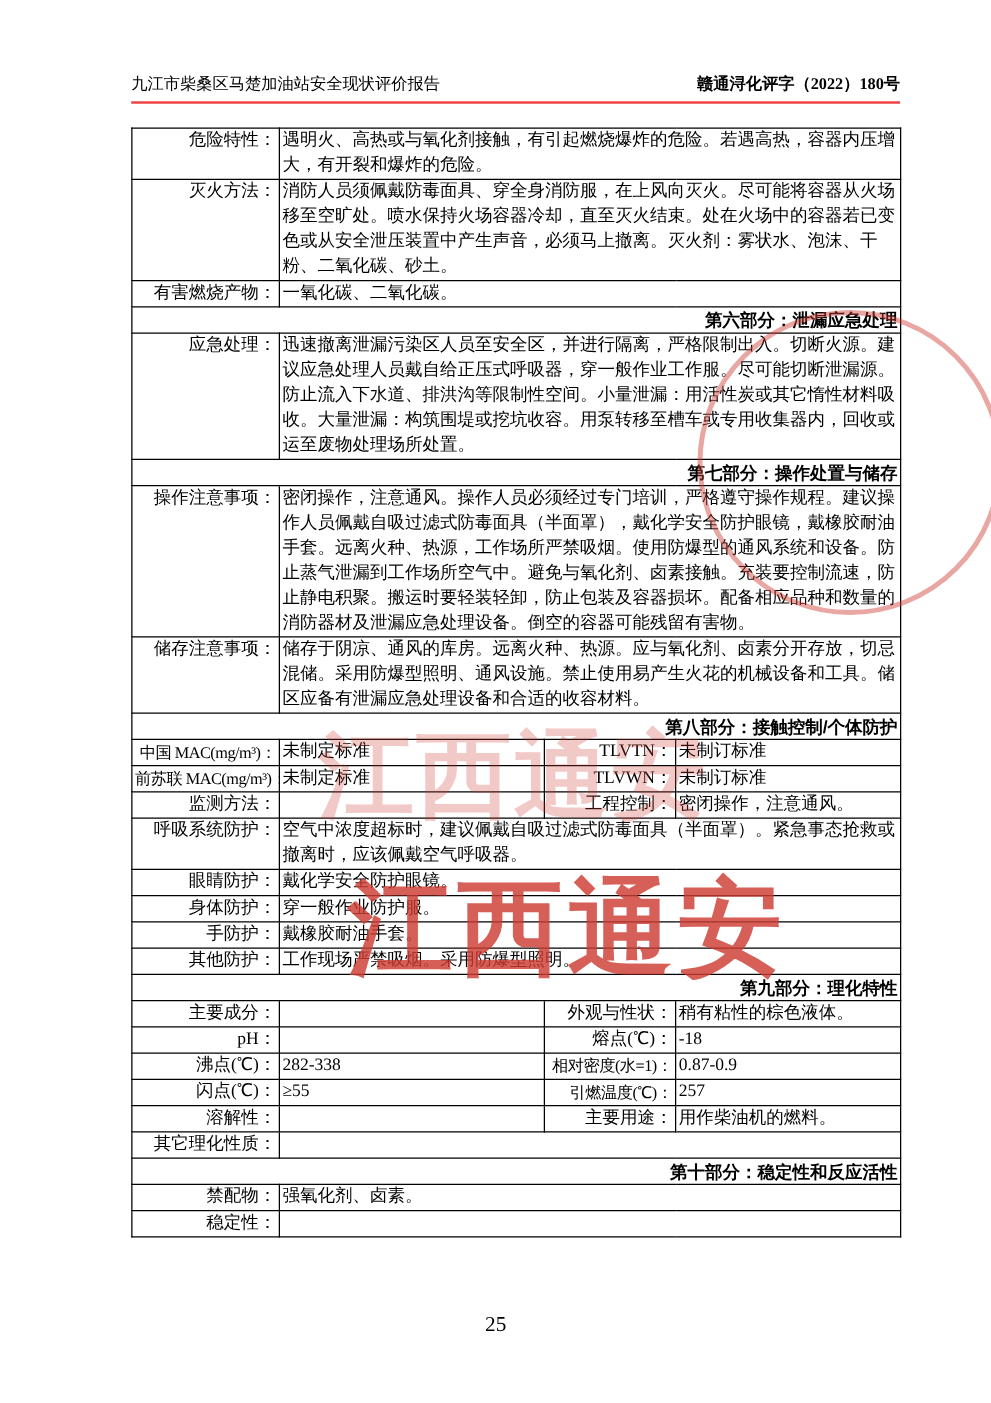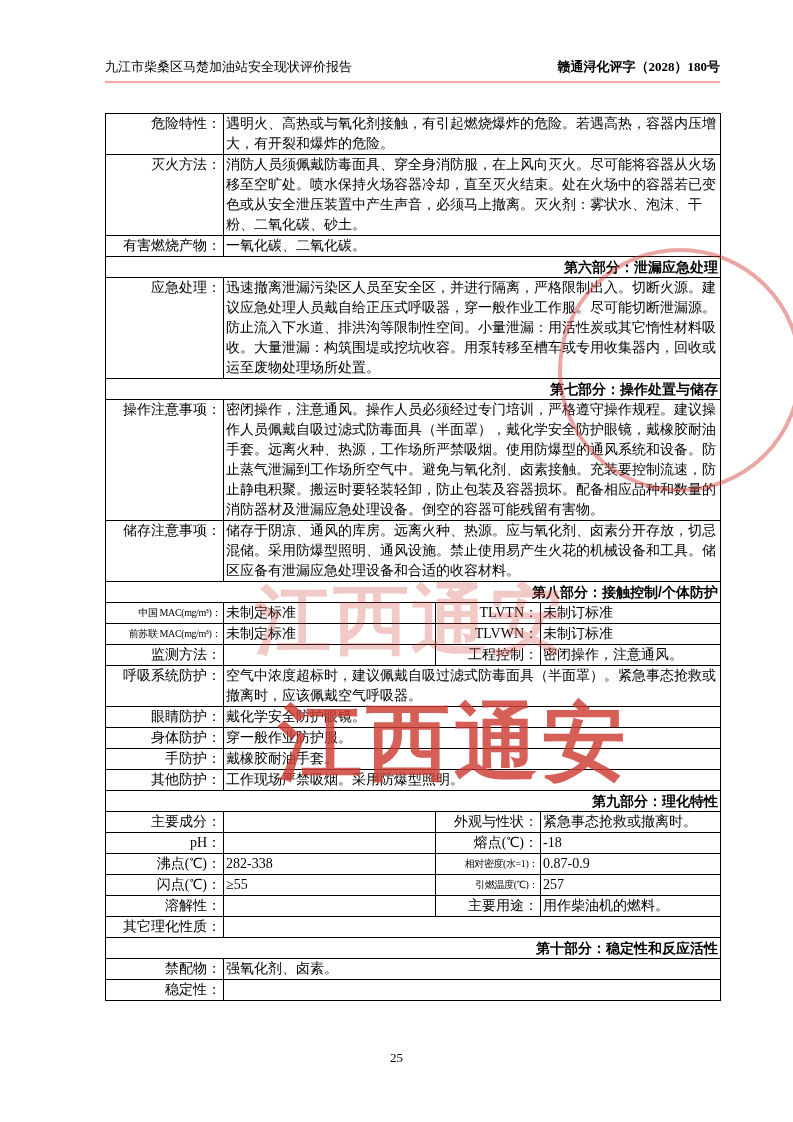--- a/index.html
+++ b/index.html
@@ -3,33 +3,33 @@
 <meta charset="utf-8">
 <style>
   html,body{margin:0;padding:0;background:#ffffff;}
   .page{
     position:relative;width:793px;height:1122px;background:#fff;overflow:hidden;
     font-family:"Liberation Serif", serif;color:#000;
   }
   .hdr{
     position:absolute;left:105px;top:58px;width:615px;
     display:flex;justify-content:space-between;align-items:center;
-    border-bottom:2px solid #fca5a5;padding-bottom:5px;font-size:13px;
+    border-bottom:2px solid #ef4444;padding-bottom:5px;font-size:13px;
   }
   .hdr-right{font-weight:bold;}
-  .tbl-wrap{position:absolute;left:105px;top:113px;width:615px;}
+  .tbl-wrap{position:absolute;left:105px;top:102px;width:615px;}
   table{border-collapse:collapse;table-layout:fixed;width:615px;font-size:14px;}
   td{
     border:1px solid #000;padding:0 2px;line-height:20px;vertical-align:top;
     word-break:break-all;
   }
   td.lbl{text-align:right;white-space:nowrap;overflow:hidden;}
-  td.sm{font-size:10px;letter-spacing:-0.4px;}
+  td.sm{font-size:13px;letter-spacing:-0.4px;}
   td.sec{text-align:right;font-weight:bold;font-family:"Liberation Sans",sans-serif;}
-  .footer{position:absolute;top:1050px;left:0;width:100%;text-align:center;font-size:13px;}
+  .footer{position:absolute;top:1050px;left:0;width:100%;text-align:center;font-size:17px;}
   .wm{position:absolute;pointer-events:none;z-index:5;}
   .wm-big{
     left:278px;top:686px;font-size:84px;font-weight:bold;
     color:rgba(205,60,50,0.82);letter-spacing:4px;white-space:nowrap;
   }
   .wm-mid{
     left:255px;top:570px;font-size:76px;font-weight:bold;
     color:rgba(205,60,50,0.28);letter-spacing:2px;white-space:nowrap;
   }
   .wm-circle{
@@ -37,21 +37,21 @@
     border:4px solid rgba(205,60,50,0.45);border-radius:50%;
   }
 </style>
 </head>
 <body>
 
 <div class="page">
 
   <div class="hdr">
     <span class="hdr-left">九江市柴桑区马楚加油站安全现状评价报告</span>
-    <span class="hdr-right">赣通浔化评字（2028）180号</span>
+    <span class="hdr-right">赣通浔化评字（2022）180号</span>
   </div>
 
   <div class="tbl-wrap">
     <table>
       <colgroup>
         <col style="width:118px">
           <col style="width:212px">
           <col style="width:105px">
           <col style="width:180px">
       </colgroup>
@@ -127,21 +127,21 @@
           <td class="lbl">其他防护：</td>
           <td colspan="3">工作现场严禁吸烟。采用防爆型照明。</td>
         </tr>
         <tr>
           <td colspan="4" class="sec">第九部分：理化特性</td>
         </tr>
         <tr>
           <td class="lbl">主要成分：</td>
           <td></td>
           <td class="lbl">外观与性状：</td>
-          <td>紧急事态抢救或撤离时。</td>
+          <td>稍有粘性的棕色液体。</td>
         </tr>
         <tr>
           <td class="lbl">pH：</td>
           <td></td>
           <td class="lbl">熔点(℃)：</td>
           <td>-18</td>
         </tr>
         <tr>
           <td class="lbl">沸点(℃)：</td>
           <td>282-338</td>

